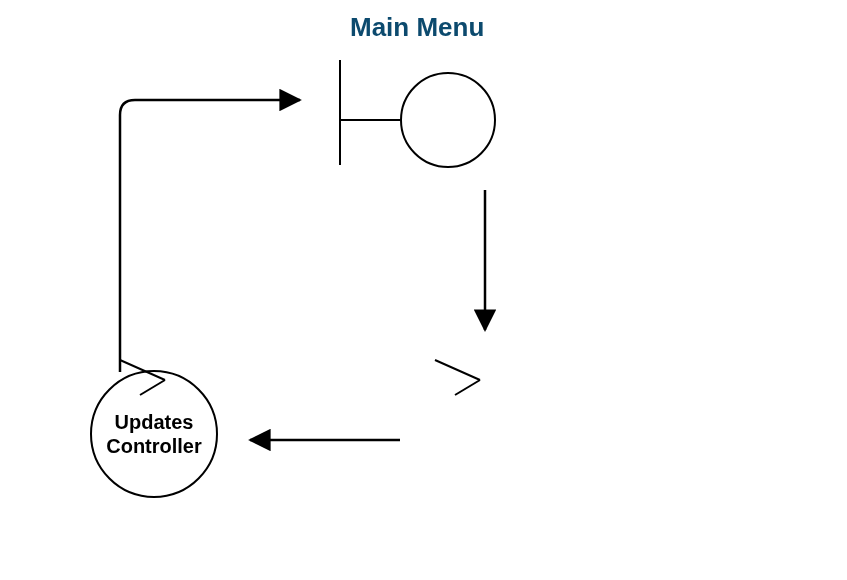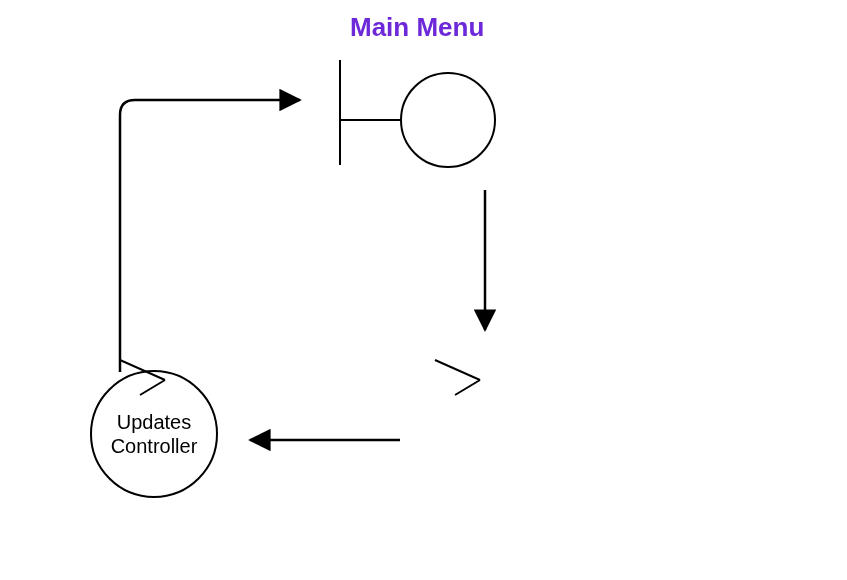--- a/index.html
+++ b/index.html
@@ -13,38 +13,38 @@
   }
   .canvas {
     position: relative;
     width: 847px;
     height: 580px;
   }
   .title {
     position: absolute;
     font-weight: 700;
     font-size: 26px;
-    color: #6d28d9;
+    color: #0c4a6e;
     white-space: nowrap;
   }
   .node {
     position: absolute;
     border: 2px solid #000;
     border-radius: 50%;
     background: #fff;
     box-sizing: border-box;
     display: flex;
     align-items: center;
     justify-content: center;
     text-align: center;
     font-size: 20px;
     line-height: 1.2;
     color: #000;
   }
-  .node span { display: block; }
+  .node span { display: block; font-weight: bold; }
   svg.overlay {
     position: absolute;
     left: 0; top: 0;
     width: 847px; height: 580px;
     pointer-events: none;
   }
 </style>
 </head>
 <body>
 

